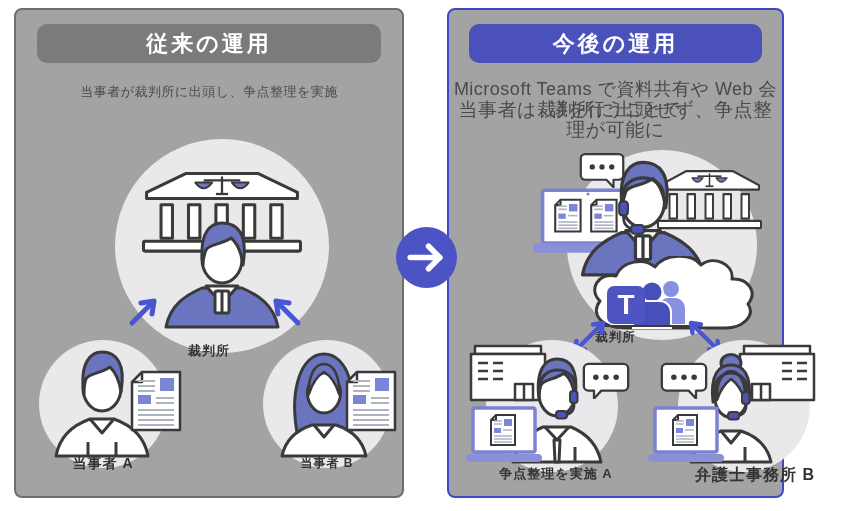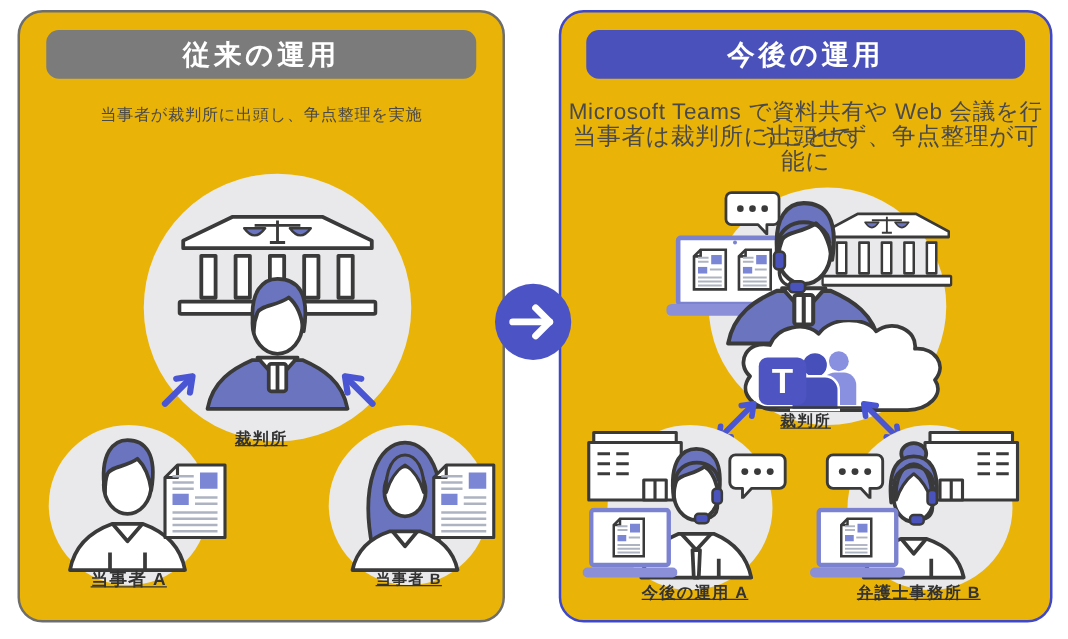--- a/index.html
+++ b/index.html
@@ -1,28 +1,28 @@
 <!DOCTYPE html>
 <html><head>
 <meta charset="utf-8">
 <style>
   html,body{margin:0;padding:0;background:#fff;}
   .canvas{position:relative;width:854px;height:511px;background:#fff;overflow:hidden;
           font-family:"Liberation Sans","DejaVu Sans",sans-serif;}
-  .panel{position:absolute;top:8px;height:490px;background:#eab308;border-radius:20px;box-sizing:border-box;}
+  .panel{position:absolute;top:8px;height:490px;background:#a3a3a3;border-radius:8px;box-sizing:border-box;}
   .panel.gray-b{left:14px;width:390px;border:2px solid #6e6e6e;}
-  .panel.blue-b{left:447px;width:395px;border:2.5px solid #3f48c8;}
+  .panel.blue-b{left:447px;width:337px;border:2.5px solid #3f48c8;}
   .hdr{position:absolute;top:14px;height:39px;line-height:39px;border-radius:10px;color:#fff;
        font-weight:bold;font-size:22px;letter-spacing:3px;text-align:center;}
   .hdr.g{left:21px;right:21px;background:#7b7b7b;}
   .hdr.b{left:20px;right:20px;background:#4a51ba;}
   .sub{position:absolute;left:0;right:0;text-align:center;font-size:13px;font-weight:normal;
        color:#4a4a4a;letter-spacing:.5px;line-height:20px;}
   .gcircle{position:absolute;border-radius:50%;background:#e9e9eb;}
-  .lbl{position:absolute;text-align:center;font-weight:bold;color:#333;letter-spacing:1px;text-decoration:underline;}
+  .lbl{position:absolute;text-align:center;font-weight:bold;color:#333;letter-spacing:1px;}
   .abs{position:absolute;}
   .mid{position:absolute;left:396px;top:227px;width:61px;height:61px;border-radius:50%;
        background:#4c54c5;z-index:5;}
   .rule{position:absolute;background:#3a3a3a;}
 </style>
 </head>
 <body>
 
 <svg width="0" height="0" style="position:absolute" aria-hidden="true">
   <defs>
@@ -282,32 +282,32 @@
       </svg>
     <svg class="abs" style="left:60px;top:340px" width="96" height="114" viewBox="0 0 96 114">
         <use href="#lawman"></use>
       </svg>
     <svg class="abs" style="left:133px;top:352px" width="48" height="37" viewBox="0 0 52 40">
         <use href="#bubbleL"></use>
       </svg>
     <svg class="abs" style="left:17px;top:396px" width="76" height="58" viewBox="0 0 76 58">
         <use href="#laptop1"></use>
       </svg>
-    <div class="lbl" style="left:33px;width:148px;top:455px;font-size:13px">今後の運用 A</div>
+    <div class="lbl" style="left:33px;width:148px;top:455px;font-size:13px">争点整理を実施 A</div>
 
     <div class="gcircle" style="left:229px;top:330px;width:132px;height:132px"></div>
     <svg class="abs" style="left:288px;top:334px" width="80" height="58" viewBox="0 0 80 58">
         <g transform="translate(80,0) scale(-1,1)">
           <use href="#building"></use>
         </g>
       </svg>
     <svg class="abs" style="left:234px;top:340px" width="96" height="114" viewBox="0 0 96 114">
         <use href="#lawwoman"></use>
       </svg>
     <svg class="abs" style="left:211px;top:352px" width="48" height="37" viewBox="0 0 52 40">
         <use href="#bubbleR"></use>
       </svg>
     <svg class="abs" style="left:199px;top:396px" width="76" height="58" viewBox="0 0 76 58">
         <use href="#laptop1"></use>
       </svg>
-    <div class="lbl" style="left:212px;width:148px;top:455px;font-size:13px">弁護士事務所 B</div>
+    <div class="lbl" style="left:232px;width:148px;top:455px;font-size:16px">弁護士事務所 B</div>
   </section>
 </div>
 
 </body></html>

